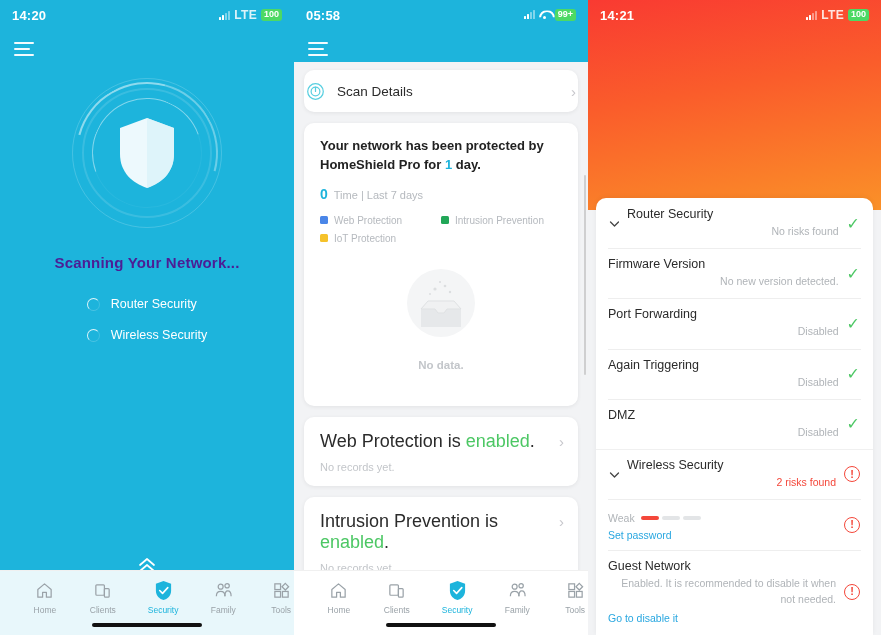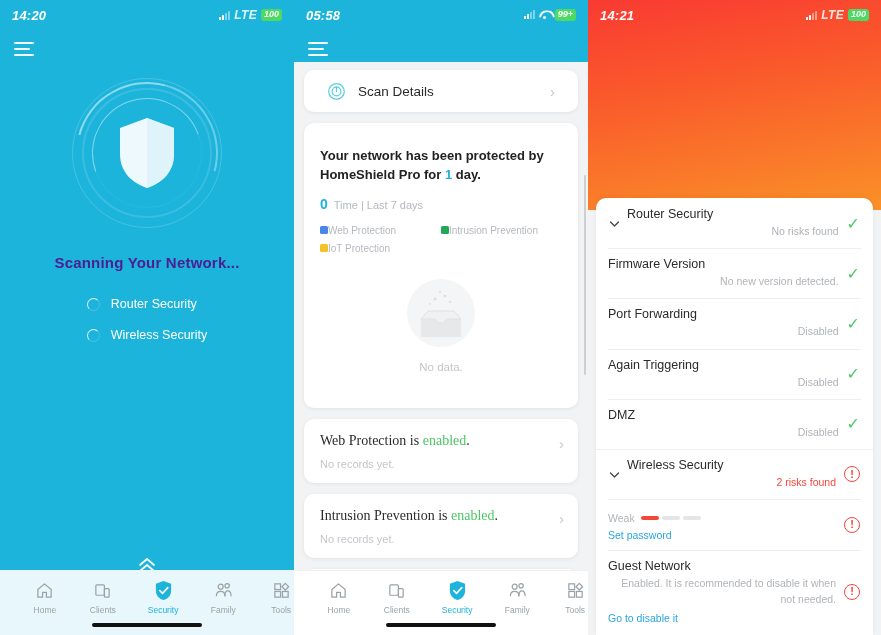--- a/index.html
+++ b/index.html
@@ -9,21 +9,21 @@
     background: #fff; overflow: hidden;
     display: flex;
   }
   .panel { width: 294px; height: 635px; position: relative; overflow: hidden; flex-shrink: 0; }
   .panel3 { width: 293px; }
 
   
   .statusbar {
     height: 30px; display: flex; align-items: center;
     justify-content: space-between; padding: 0 12px;
-    position: relative; z-index: 5; font-style: italic;
+    position: relative; z-index: 5;
   }
   .clock { color: #fff; font-size: 13px; font-weight: bold; letter-spacing: .2px; }
   .sb-right { display: flex; align-items: center; gap: 4px; }
   .bars { display: flex; align-items: flex-end; gap: 1px; height: 9px; }
   .bars i { width: 2px; background: #fff; border-radius: .5px; display: block; }
   .bars i:nth-child(1){height:3px} .bars i:nth-child(2){height:5px}
   .bars i:nth-child(3){height:7px;opacity:.45} .bars i:nth-child(4){height:9px;opacity:.45}
   .lte { color: #fff; font-size: 12px; font-weight: bold; opacity: .85; letter-spacing: .3px;}
   .wifi-ic { width: 12px; height: 9px; position: relative; }
   .wifi-ic::before {
@@ -92,40 +92,40 @@
 
   
   .p2 { background:#F2F3F5; }
   .p2-top { background:#1DB4DC; height:62px; position:absolute; top:0; left:0; right:0; }
   .p2-scroll { position:absolute; top:0; left:0; right:0; bottom:65px; }
   .card {
     background:#fff; border-radius:10px; margin:0 10px 11px;
     box-shadow:0 1px 4px rgba(0,0,0,.07); position:relative;
   }
   .scan-details {
-    margin-top:8px; height:42px; display:flex; align-items:center; padding:0 23px; gap:12px;
+    margin-top:8px; height:42px; display:flex; align-items:center; padding:0 2px; gap:12px;
   }
   .scan-ic { width:19px;height:19px; position:relative; flex-shrink:0;}
   .sd-txt { font-size:13.5px; color:#2b2b2b; flex:1; }
   .arrow-r { color:#c7c7cc; font-size:15px; font-weight:300; }
 
-  .net-card { padding:24px 16px 13px; }
+  .net-card { padding:14px 16px 13px; }
   .net-title { font-size:13px; color:#222; line-height:1.45; font-weight:bold; }
   .net-title .hl { color:#1DB4DC; font-weight:bold; }
   .net-sub { margin-top:11px; font-size:11px; color:#b5b9be; display:flex; align-items:baseline; gap:6px;}
   .net-sub .num { color:#1DB4DC; font-size:14px; font-weight:bold; }
   .legend { margin-top:13px; display:flex; flex-wrap:wrap; }
-  .lg { width:50%; display:flex; align-items:center; margin-bottom:7px; }
+  .lg { width:50%; display:flex; align-items:center; gap:6px; margin-bottom:7px; }
   .lg i { width:8px;height:8px;border-radius:1.5px; display:block; flex-shrink:0;}
   .lg span { font-size:10px; color:#b5b9be; }
   .nodata { text-align:center; padding:14px 0 22px; }
-  .nodata-txt { font-size:11.5px; color:#c3c6ca; margin-top:4px; }
+  .nodata-txt { font-size:11.5px; color:#c3c6ca; margin-top:12px;font-weight:bold; }
 
   .prot { padding:14px 16px 13px; }
-  .prot-t { font-size:14px; color:#2b2b2b;font-family:Liberation Serif, serif; }
+  .prot-t { font-size:18px; color:#2b2b2b; }
   .prot-t .on { color:#4CC764; }
   .prot-s { font-size:11px; color:#c3c6ca; margin-top:9px; }
   .prot .arrow-r { position:absolute; right:14px; top:16px; }
 
   .scrollbar {
     position:absolute; right:2px; top:175px; width:2.5px; height:200px;
     background:#bbb; border-radius:2px; opacity:.65;
   }
 
   

